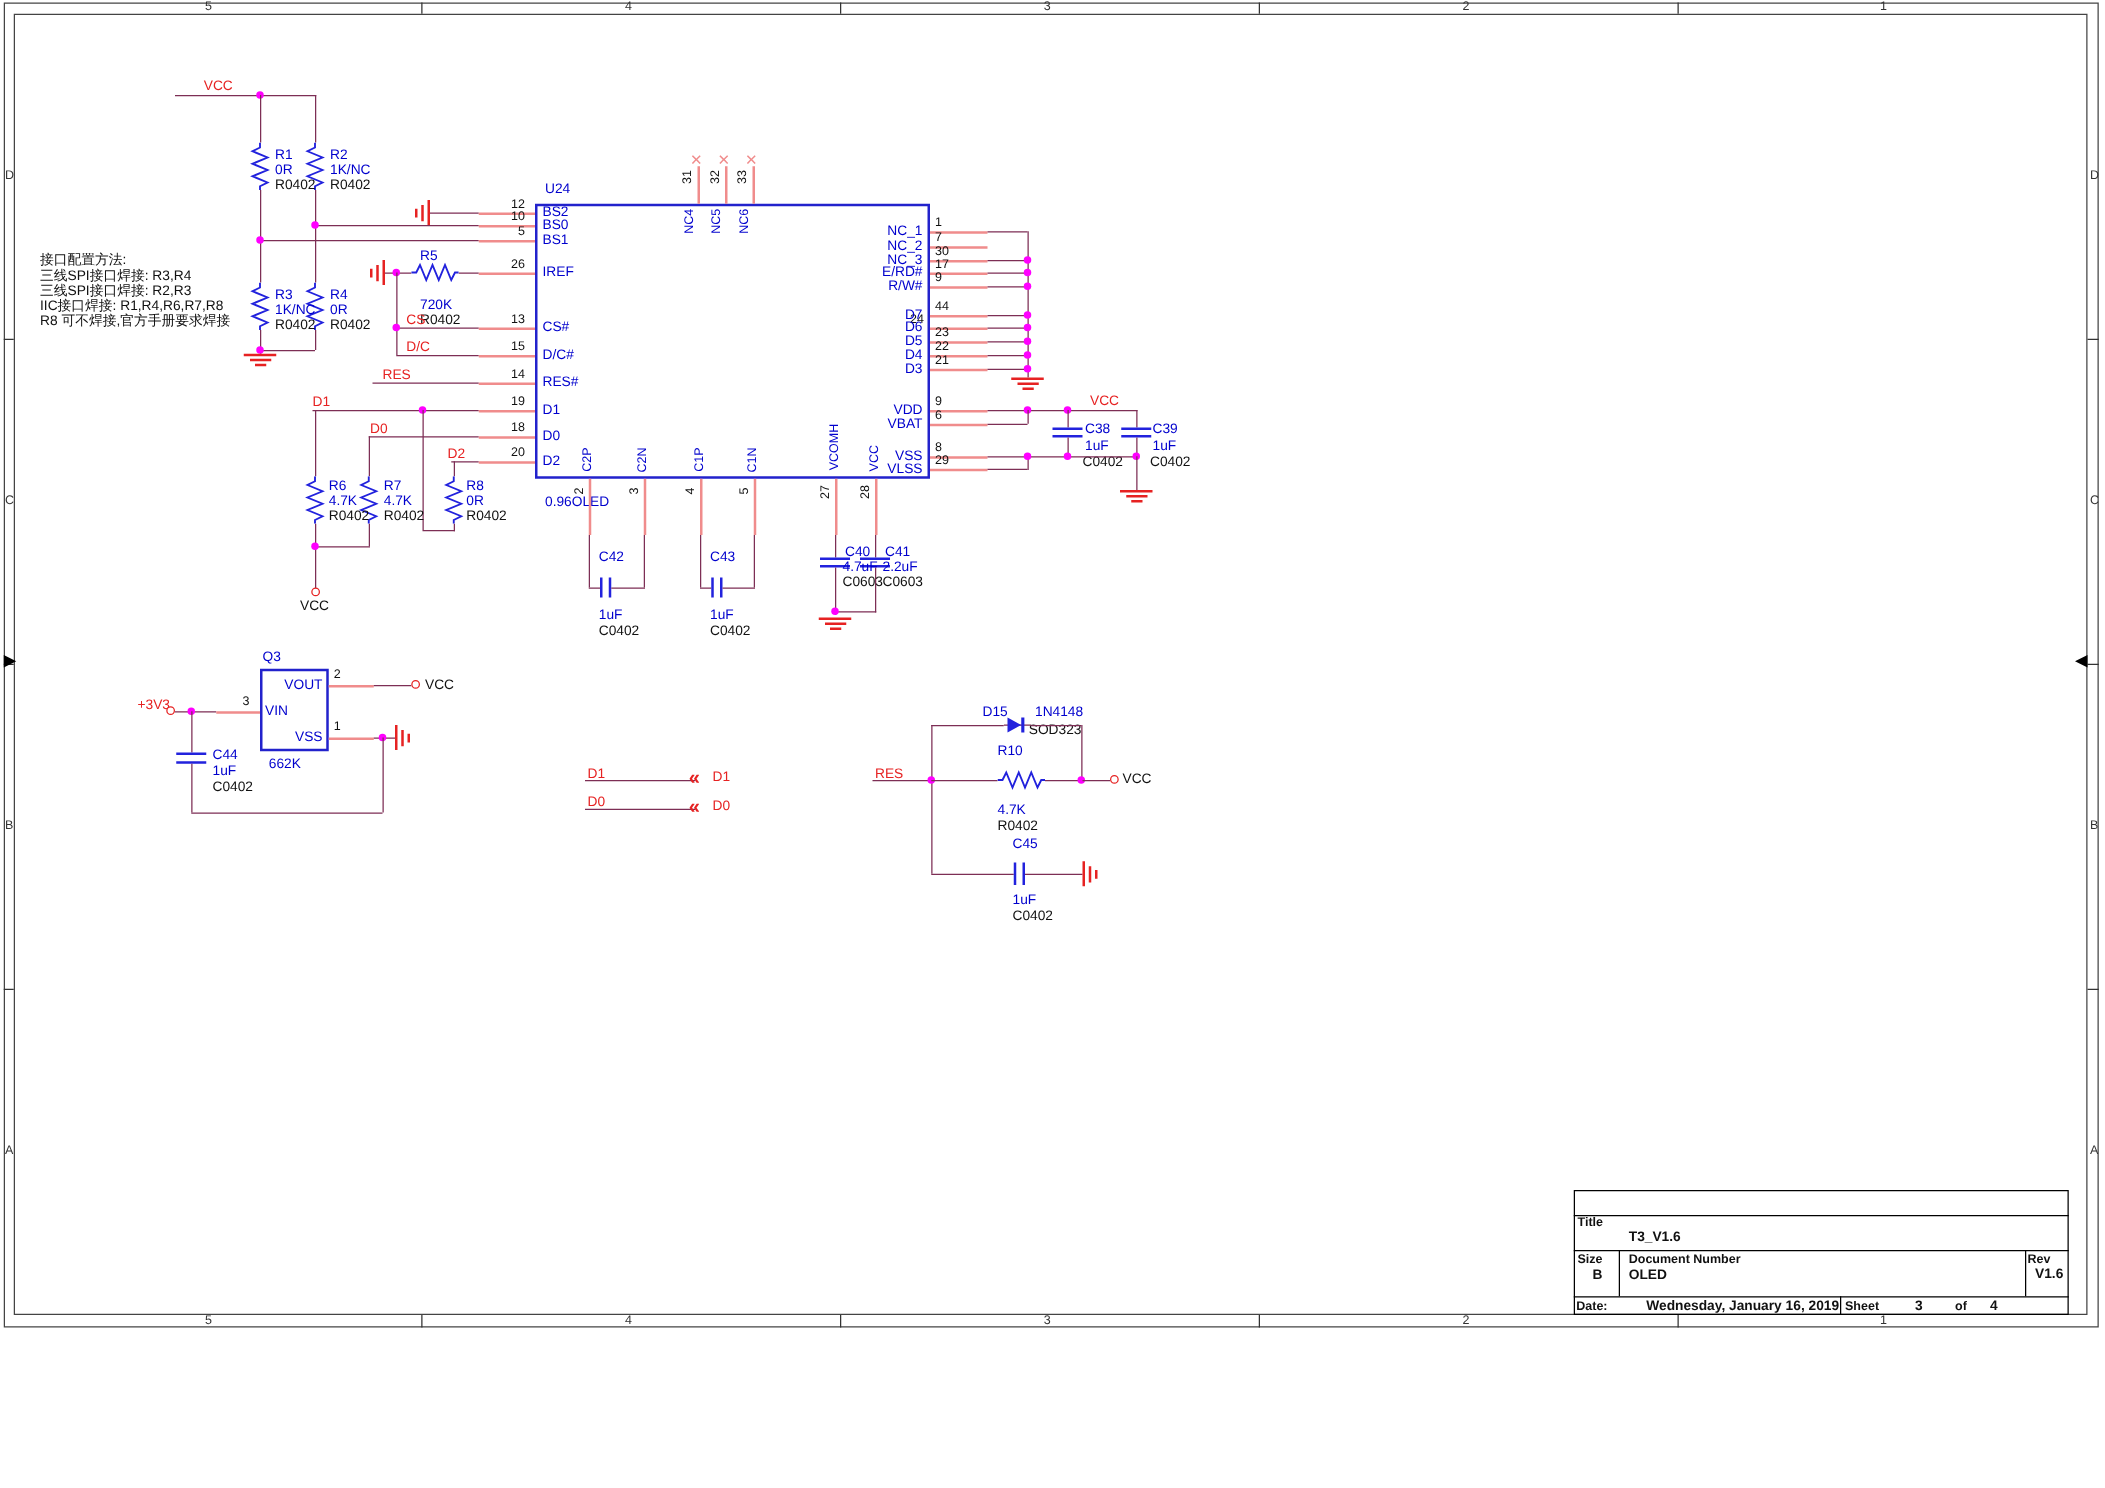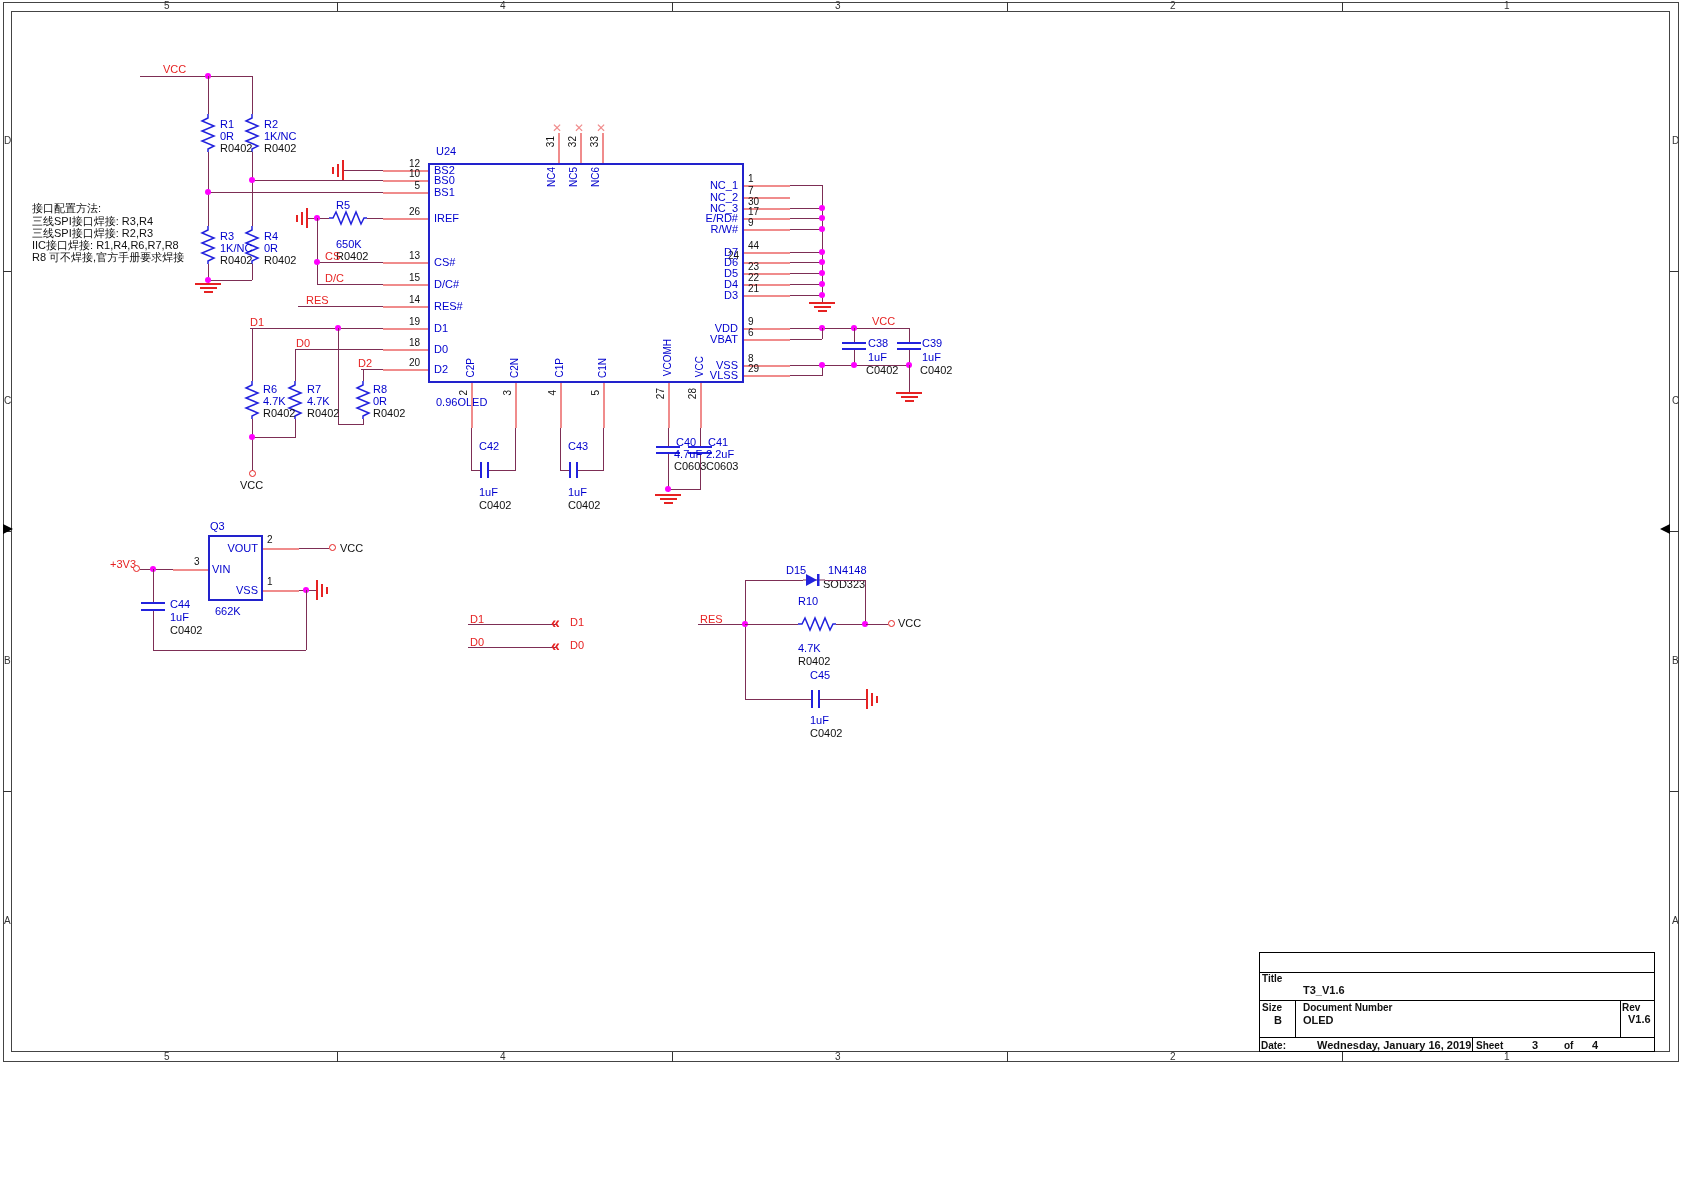--- a/index.html
+++ b/index.html
@@ -132,21 +132,21 @@
 
   <div class="gr" style="left:306px;top:208px;width:2px;height:20px"></div>
   <div class="gr" style="left:301px;top:212px;width:2px;height:13px"></div>
   <div class="gr" style="left:296px;top:215px;width:2px;height:7px"></div>
   <div class="w" style="left:308px;top:218px;width:21px;height:1px"></div>
   <svg class="abs" style="left:329px;top:210px" width="38" height="16">
       <polyline points="0,8 4,8 7,2 12,14 17,2 22,14 27,2 32,14 35,8 38,8" fill="none" stroke="#2222dd" stroke-width="1.5"></polyline>
     </svg>
   <div class="w" style="left:367px;top:218px;width:16px;height:1px"></div>
   <span class="t blue" style="left:336px;top:199px">R5</span>
-  <span class="t blue" style="left:336px;top:238px">650K</span>
+  <span class="t blue" style="left:336px;top:238px">720K</span>
   <span class="t blk" style="left:336px;top:250px">R0402</span>
   <div class="dot" style="left:314px;top:215px"></div>
   <div class="w" style="left:317px;top:218px;width:1px;height:66px"></div>
 
   <span class="t red" style="left:325px;top:250px">CS</span>
   <div class="w" style="left:317px;top:262px;width:66px;height:1px"></div>
   <div class="dot" style="left:314px;top:259px"></div>
   <span class="t red" style="left:325px;top:272px">D/C</span>
   <div class="w" style="left:317px;top:284px;width:66px;height:1px"></div>
   <span class="t red" style="left:306px;top:294px">RES</span>

